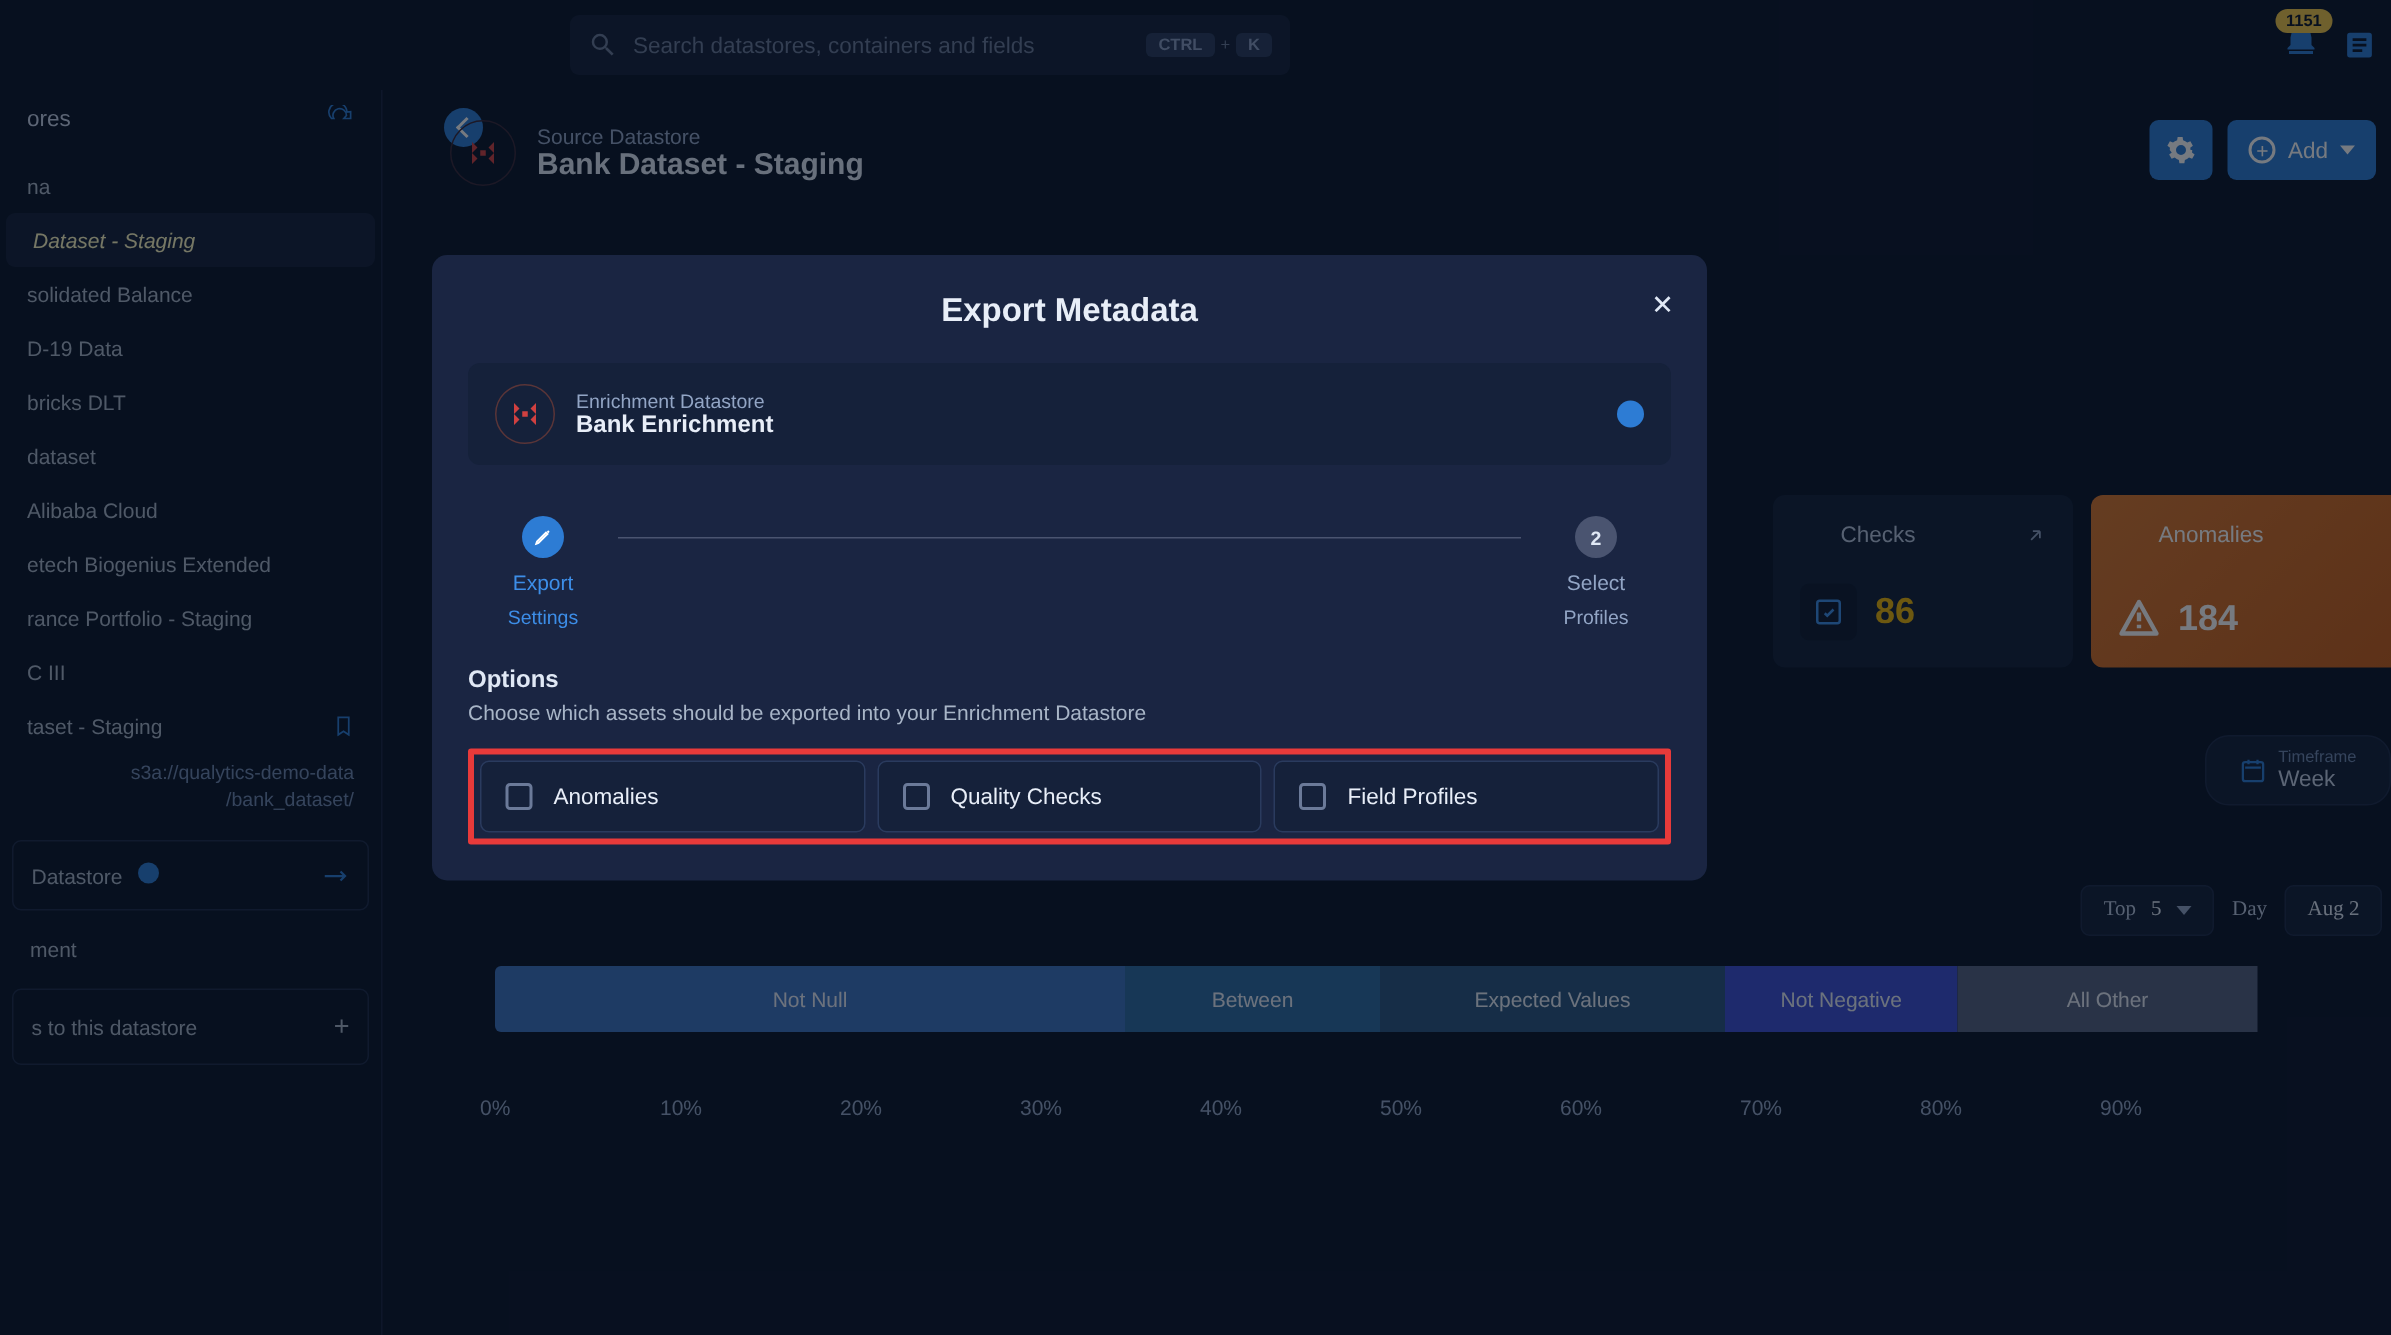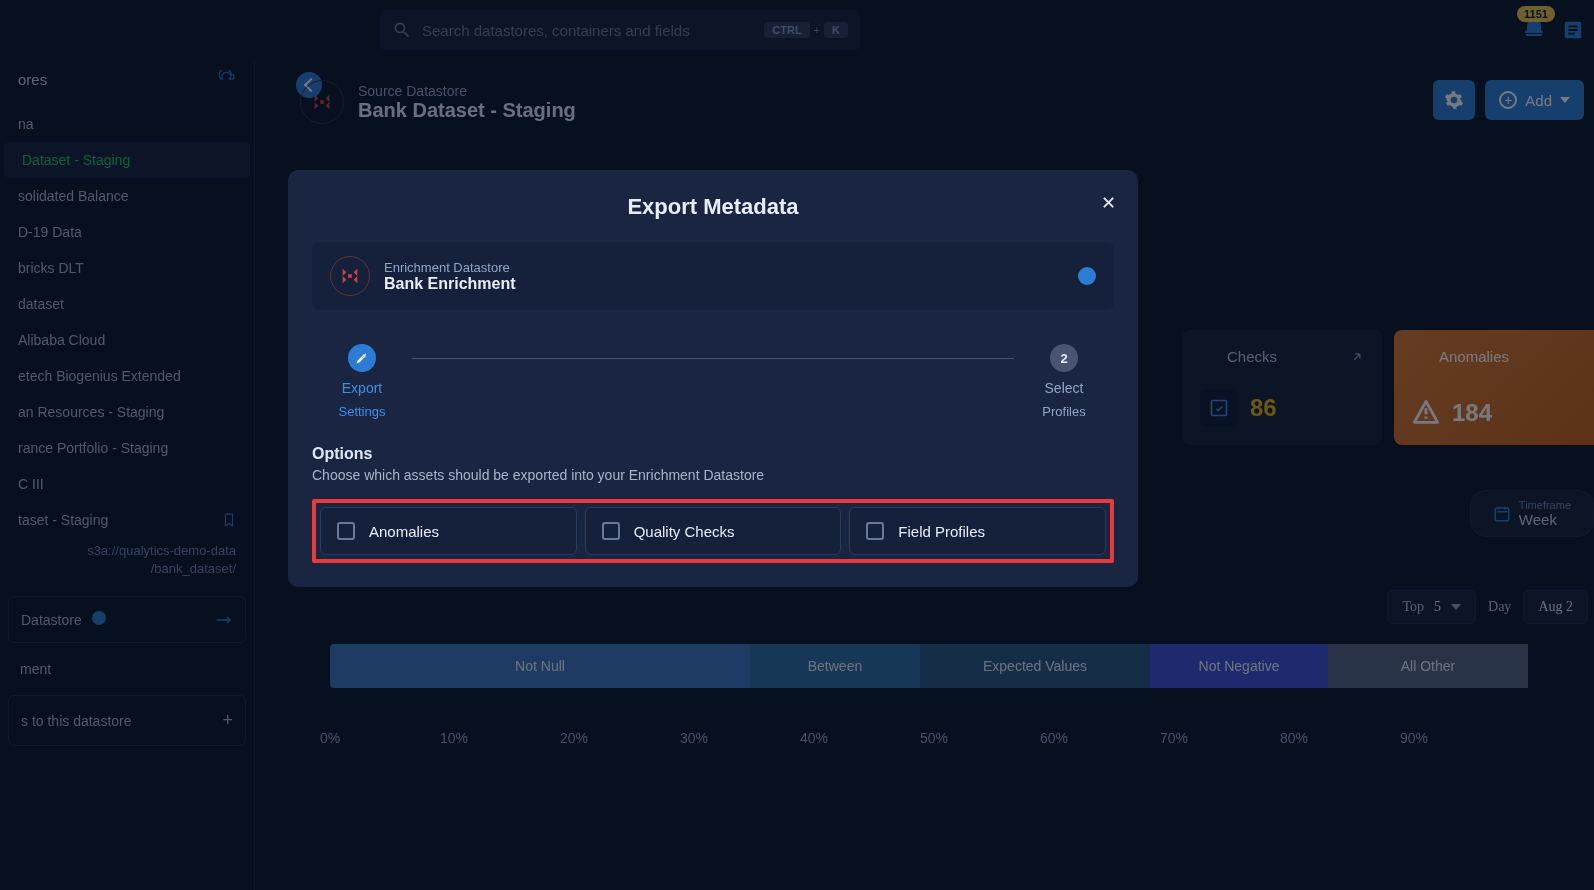--- a/index.html
+++ b/index.html
@@ -115,23 +115,24 @@
 }
 .sidebar-list { padding-top: 8px; }
 .sidebar-item {
   padding: 10px 18px;
   color: #a8b5c7;
   font-size: 14px;
   cursor: pointer;
 }
 .sidebar-item.active {
   background: #15213a;
-  color: #22c55e;
+  color: #fef9c3;
   border-radius: 6px;
   margin: 0 4px;
+  font-style: italic;
 }
 .sidebar-item-with-icon {
   display: flex;
   justify-content: space-between;
   align-items: center;
 }
 .bookmark-icon {
   width: 14px;
   height: 14px;
   fill: none;
@@ -389,21 +390,21 @@
   height: 100%;
   display: flex;
   align-items: center;
   justify-content: center;
   color: #e8eef8;
   font-size: 14px;
 }
 .dist-notnull { background: #3d73c2; width: 420px; }
 .dist-between { background: #2e6ca3; width: 170px; }
 .dist-expected { background: #2a5680; width: 230px; }
-.dist-notneg { background: #3d4fd4; width: 178px; }
+.dist-notneg { background: #3d4fd4; width: 155px; }
 .dist-other { background: #566380; width: 200px; }
 
 
 .pct-axis {
   position: absolute;
   top: 670px;
   left: 50px;
   right: 0;
   display: flex;
 }
@@ -606,21 +607,20 @@
   </div>
   <div class="sidebar-list">
     <div class="sidebar-item">na</div>
     <div class="sidebar-item active">Dataset - Staging</div>
     <div class="sidebar-item">solidated Balance</div>
     <div class="sidebar-item">D-19 Data</div>
     <div class="sidebar-item">bricks DLT</div>
     <div class="sidebar-item">dataset</div>
     <div class="sidebar-item">Alibaba Cloud</div>
     <div class="sidebar-item">etech Biogenius Extended</div>
-    <div class="sidebar-item">an Resources - Staging</div>
     <div class="sidebar-item">rance Portfolio - Staging</div>
     <div class="sidebar-item">C III</div>
     <div class="sidebar-item sidebar-item-with-icon">
       <span>taset - Staging</span>
       <svg class="bookmark-icon" viewBox="0 0 24 24">
           <path d="M6 2h12v20l-6-4-6 4V2z"></path>
         </svg>
     </div>
     <div class="sidebar-path">
       <div>s3a://qualytics-demo-data</div>

